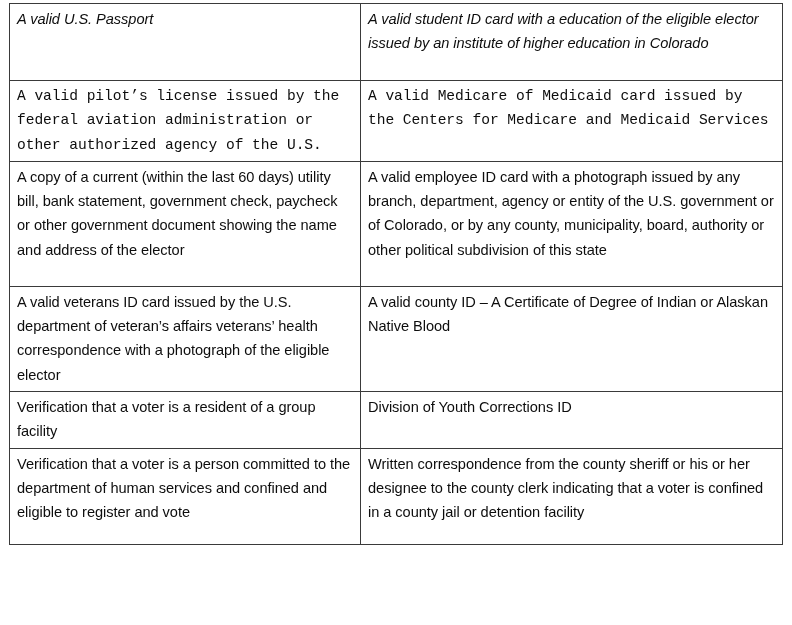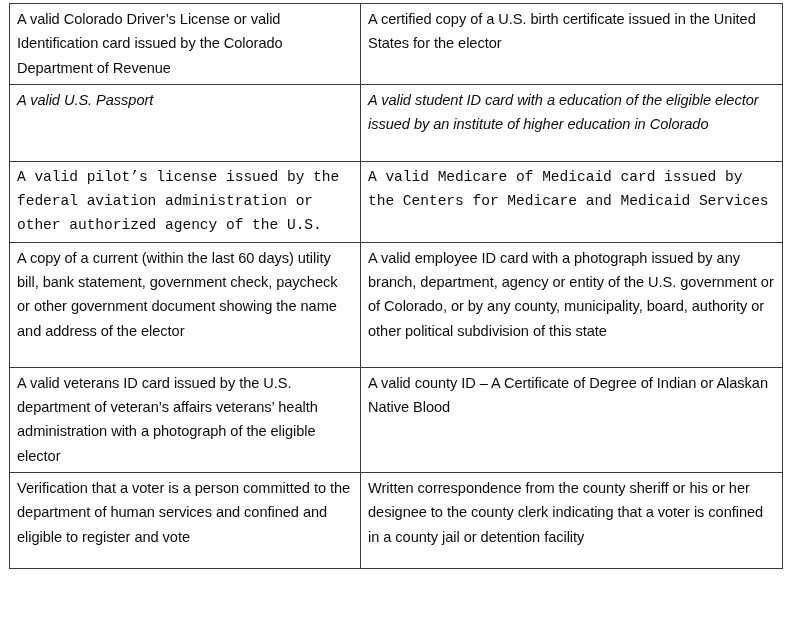--- a/index.html
+++ b/index.html
@@ -61,28 +61,20 @@
 </head>
 <body>
 
 <div class="page">
   <table class="id-table">
     <colgroup>
       <col class="col-left">
       <col class="col-right">
     </colgroup>
     <tbody>
-      <tr class="r1">
-        <td>
-            <span class="cell-text">A valid Colorado Driver’s License or valid Identification card issued by the Colorado Department of Revenue</span>
-          </td>
-        <td>
-            <span class="cell-text">A certified copy of a U.S. birth certificate issued in the United States for the elector</span>
-          </td>
-      </tr>
       <tr class="r2">
         <td>
             <span class="cell-text">A valid U.S. Passport</span>
           </td>
         <td>
             <span class="cell-text">A valid student ID card with a education of the eligible elector issued by an institute of higher education in Colorado</span>
           </td>
       </tr>
       <tr class="r4">
         <td>
@@ -95,24 +87,32 @@
       <tr class="r5">
         <td>
             <span class="cell-text">A copy of a current (within the last 60 days) utility bill, bank statement, government check, paycheck or other government document showing the name and address of the elector</span>
           </td>
         <td>
             <span class="cell-text">A valid employee ID card with a photograph issued by any branch, department, agency or entity of the U.S. government or of Colorado, or by any county, municipality, board, authority or other political subdivision of this state</span>
           </td>
       </tr>
       <tr class="r6">
         <td>
-            <span class="cell-text">A valid veterans ID card issued by the U.S. department of veteran’s affairs veterans’ health administration with a photograph of the eligible elector</span>
+            <span class="cell-text">A valid veterans ID card issued by the U.S. department of veteran’s affairs veterans’ health correspondence with a photograph of the eligible elector</span>
           </td>
         <td>
             <span class="cell-text">A valid county ID – A Certificate of Degree of Indian or Alaskan Native Blood</span>
+          </td>
+      </tr>
+      <tr class="r7">
+        <td>
+            <span class="cell-text">Verification that a voter is a resident of a group facility</span>
+          </td>
+        <td>
+            <span class="cell-text">Division of Youth Corrections ID</span>
           </td>
       </tr>
       <tr class="r8">
         <td>
             <span class="cell-text">Verification that a voter is a person committed to the department of human services and confined and eligible to register and vote</span>
           </td>
         <td>
             <span class="cell-text">Written correspondence from the county sheriff or his or her designee to the county clerk indicating that a voter is confined in a county jail or detention facility</span>
           </td>
       </tr>

